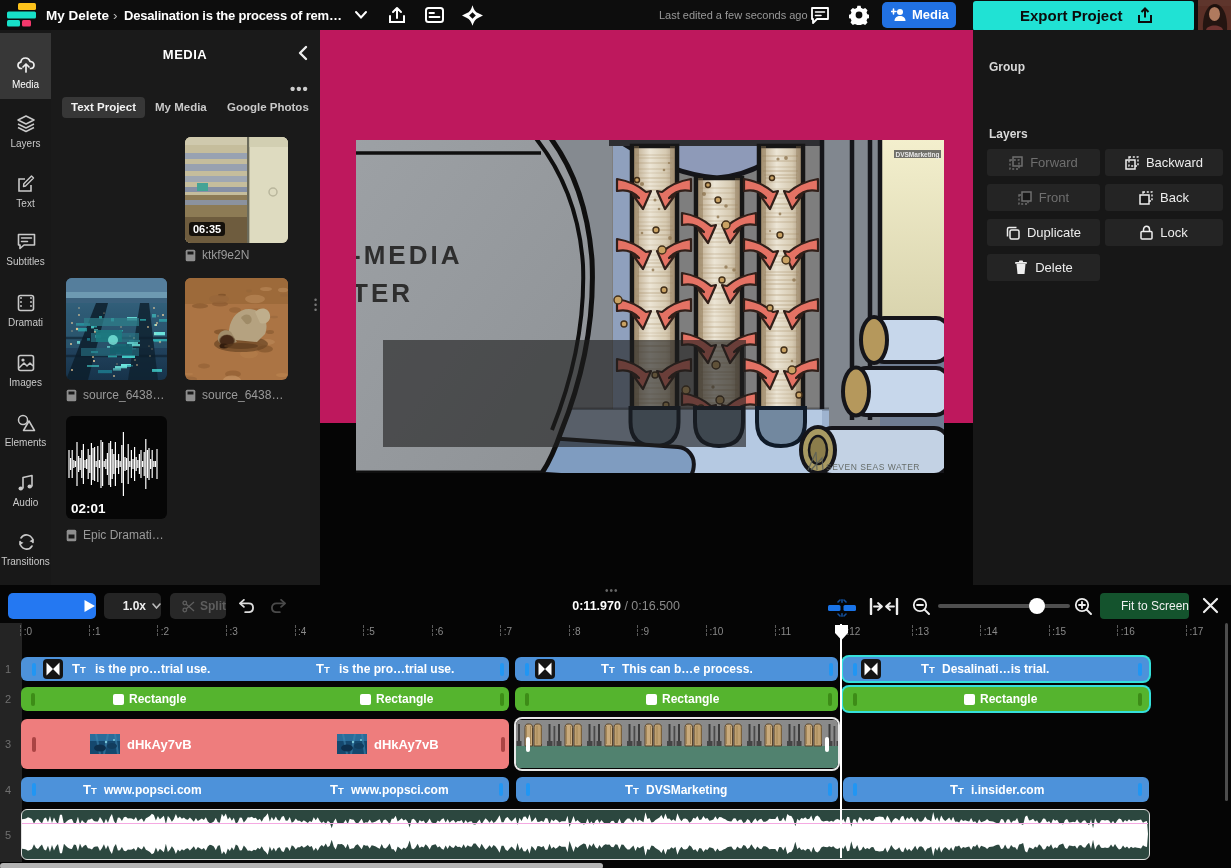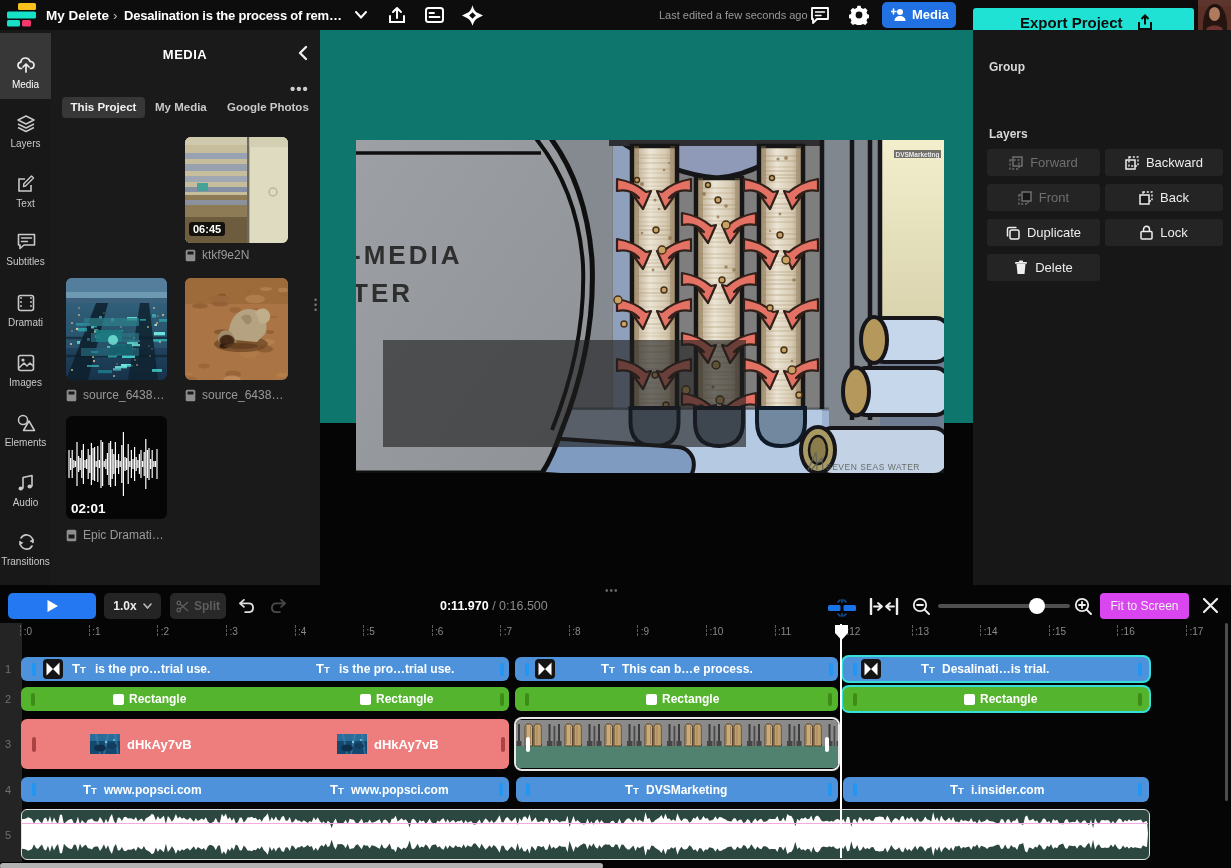--- a/index.html
+++ b/index.html
@@ -15,30 +15,30 @@
   .side-item { position:absolute; left:0; width:51px; height:60px; text-align:center; color:#c9c9c9; }
   .side-item .lbl { position:absolute; top:40px; width:51px; font-size:10px; text-align:center; }
   .side-item svg { position:absolute; top:17px; left:17px; }
   
   #mpanel { position:absolute; left:51px; top:30px; width:269px; height:555px; background:#1a1a1a; }
   .mname { position:absolute; color:#9a9a9a; font-size:12px; white-space:nowrap; }
   .thumb { position:absolute; border-radius:6px; overflow:hidden; }
   .badge { position:absolute; background:rgba(0,0,0,0.82); color:#fff; font-size:11px; font-weight:bold;
            padding:1px 4px; border-radius:3px; }
   
-  #canvas { position:absolute; left:320px; top:30px; width:653px; height:393px; background:#0f766e; }
+  #canvas { position:absolute; left:320px; top:30px; width:653px; height:393px; background:#be185d; }
   
   #rpanel { position:absolute; left:973px; top:30px; width:258px; height:673px; background:#171717; }
   .rlabel { position:absolute; color:#d8d8d8; font-size:12px; font-weight:bold; }
   .rbtn { position:absolute; background:#242424; border-radius:3px; color:#ededed; font-size:13px;
           display:flex; align-items:center; justify-content:center; gap:7px; }
   .rbtn.dim { color:#6f6f6f; }
   
   #timeline { position:absolute; left:0; top:585px; width:1231px; height:283px; background:#050505; }
-  .tbtn { position:absolute; border-radius:5px; font-size:12px; display:flex; align-items:center; justify-content:center; }
+  .tbtn { position:absolute; border-radius:5px; font-size:12px; display:flex; align-items:center; justify-content:flex-end; }
   .clip { position:absolute; border-radius:6px; display:flex; align-items:center; color:#fff;
           font-size:12px; font-weight:bold; white-space:nowrap; }
   .pill { position:absolute; width:4px; height:13px; border-radius:2px; top:50%; margin-top:-6.5px; }
   .rownum { position:absolute; left:0px; width:16px; text-align:center; color:#6f6f6f; font-size:11px; }
 </style>
 </head>
 <body>
 <div id="page">
   <div id="header">
 
@@ -83,21 +83,21 @@
 
     <div class="abs" style="left:882px;top:2px;width:74px;height:26px;background:#2171e3;border-radius:5px">
       <svg class="abs" style="left:9px;top:6px" width="17" height="14" viewBox="0 0 17 14">
         <circle cx="9" cy="4" r="3" fill="#fff"></circle>
         <path d="M3.5,13 C3.5,9.5 6,8 9,8 C12,8 14.5,9.5 14.5,13 Z" fill="#fff"></path>
         <path d="M2.5,1 V6 M0,3.5 H5" stroke="#fff" stroke-width="1.6" stroke-linecap="round"></path>
       </svg>
       <div class="abs" style="left:30px;top:5px;color:#fff;font-size:13px;font-weight:bold">Media</div>
     </div>
 
-    <div class="abs" style="left:973px;top:8px;width:221px;height:30px;background:#20e2d4;border-radius:3px">
+    <div class="abs" style="left:973px;top:1px;width:221px;height:30px;background:#20e2d4;border-radius:3px">
       <div class="abs" style="left:47px;top:6px;color:#0c0c0c;font-size:15px;font-weight:bold">Export Project</div>
       <svg class="abs" style="left:163px;top:6px" width="18" height="18" viewBox="0 0 18 18">
         <path d="M3,8 V15 H15 V8" stroke="#0c0c0c" stroke-width="2" fill="none"></path>
         <path d="M9,10.5 V2 M5.5,5 L9,1.5 L12.5,5" stroke="#0c0c0c" stroke-width="2" fill="none"></path>
       </svg>
     </div>
 
     <div class="abs" style="left:1198px;top:0;width:33px;height:30px;background:#2e1b16;overflow:hidden">
       <svg width="33" height="30" viewBox="0 0 33 30">
         <rect width="33" height="30" fill="#5a2f26"></rect>
@@ -180,21 +180,21 @@
       <div class="lbl">Transitions</div>
     </div>
   </div>
   <div id="mpanel">
     <div class="abs" style="left:84px;top:17px;width:100px;color:#fff;font-size:13px;font-weight:bold;letter-spacing:0.5px;text-align:center">MEDIA</div>
     <svg class="abs" style="left:246px;top:15px" width="12" height="16" viewBox="0 0 12 16">
         <path d="M9,2 L3,8 L9,14" stroke="#eee" stroke-width="2.4" fill="none" stroke-linecap="round" stroke-linejoin="round"></path>
       </svg>
     <div class="abs" style="left:239px;top:50px;color:#ccc;font-size:15px;font-weight:bold;letter-spacing:1px">•••</div>
 
-    <div class="abs" style="left:11px;top:67px;width:83px;height:21px;background:#373737;border-radius:4px;color:#f2f2f2;font-size:11.5px;font-weight:bold;text-align:center;line-height:21px">This Project</div>
+    <div class="abs" style="left:11px;top:67px;width:83px;height:21px;background:#373737;border-radius:4px;color:#f2f2f2;font-size:11.5px;font-weight:bold;text-align:center;line-height:21px">Text Project</div>
     <div class="abs" style="left:104px;top:71px;color:#c9c9c9;font-size:11.5px;font-weight:bold">My Media</div>
     <div class="abs" style="left:176px;top:71px;color:#c9c9c9;font-size:11.5px;font-weight:bold">Google Photos</div>
 
 
     <div class="thumb" style="left:134px;top:107px;width:103px;height:106px">
       <svg width="103" height="106" viewBox="0 0 103 106">
         <rect width="103" height="106" fill="#b4a98b"></rect>
         <rect x="0" y="0" width="62" height="106" fill="#c5bd9c"></rect>
         <rect x="0" y="58" width="62" height="48" fill="#8d7b55"></rect>
         <rect x="0" y="80" width="62" height="26" fill="#6e5c3e"></rect>
@@ -203,21 +203,21 @@
         <rect x="0" y="39" width="62" height="6" fill="#95a1b8" opacity="0.8"></rect>
         <rect x="0" y="50" width="62" height="5" fill="#7e8ba6" opacity="0.9"></rect>
         <rect x="0" y="63" width="62" height="5" fill="#8b98b0" opacity="0.8"></rect>
         <rect x="12" y="46" width="11" height="8" fill="#44a396"></rect>
         <rect x="0" y="0" width="62" height="8" fill="#cfc9ad"></rect>
         <rect x="62" y="0" width="2.5" height="106" fill="#6b6b5b"></rect>
         <rect x="64.5" y="0" width="38.5" height="106" fill="#dedbc0"></rect>
         <rect x="64.5" y="0" width="38.5" height="10" fill="#d2cfb2"></rect>
         <circle cx="88" cy="55" r="4" fill="none" stroke="#b9b69c" stroke-width="1.5"></circle>
       </svg>
-      <div class="badge" style="left:4px;top:85px">06:45</div>
+      <div class="badge" style="left:4px;top:85px">06:35</div>
     </div>
     <svg class="abs" style="left:134px;top:219px" width="11" height="13" viewBox="0 0 11 13">
         <rect x="0.7" y="0.7" width="9.6" height="11.6" rx="1.5" fill="#8e8e8e"></rect>
         <rect x="2.5" y="2.5" width="6" height="3" fill="#1a1a1a"></rect>
       </svg>
     <div class="mname" style="left:151px;top:218px">ktkf9e2N</div>
 
     <div class="thumb" style="left:15px;top:248px;width:101px;height:102px">
       <svg width="101" height="102" viewBox="0 0 101 102">
         <defs>
@@ -766,21 +766,21 @@
           <path d="M4,4 L12,11 M4,9 L12,2" stroke="#5e5e5e" stroke-width="1.3"></path>
         </svg>Split</div>
 <svg class="abs" style="left:238px;top:14px" width="17" height="14" viewBox="0 0 19 16">
         <path d="M3,5 H12 C15,5 17,7 17,10 C17,13 15,15 12,15 H8" stroke="#ddd" stroke-width="2.1" fill="none" stroke-linecap="round"></path>
         <path d="M6.5,1 L2,5 L6.5,9" stroke="#ddd" stroke-width="2.1" fill="none" stroke-linecap="round" stroke-linejoin="round"></path>
       </svg>
 <svg class="abs" style="left:270px;top:14px" width="17" height="14" viewBox="0 0 19 16">
         <path d="M16,5 H7 C4,5 2,7 2,10 C2,13 4,15 7,15 H11" stroke="#4a4a4a" stroke-width="2.1" fill="none" stroke-linecap="round"></path>
         <path d="M12.5,1 L17,5 L12.5,9" stroke="#4a4a4a" stroke-width="2.1" fill="none" stroke-linecap="round" stroke-linejoin="round"></path>
       </svg>
-<div class="abs" style="left:440px;top:14px;width:240px;text-align:left;font-size:12.5px;color:#fff;font-weight:bold">0:11.970<span style="color:#8a8a8a;font-weight:normal"> / 0:16.500</span></div>
+<div class="abs" style="left:440px;top:14px;width:240px;text-align:right;font-size:12.5px;color:#fff;font-weight:bold">0:11.970<span style="color:#8a8a8a;font-weight:normal"> / 0:16.500</span></div>
 <svg class="abs" style="left:826px;top:14px" width="32" height="18" viewBox="0 0 32 18">
   <g fill="#1a74e8">
           <rect x="2" y="6" width="12.5" height="6" rx="1.5"></rect>
           <rect x="17.5" y="6" width="12.5" height="6" rx="1.5"></rect>
         </g>
   <g stroke="#14509c" stroke-width="1.6" stroke-linecap="round">
           <path d="M12,3 L14,1"></path>
           <path d="M16,3.2 V0.8"></path>
           <path d="M20,3 L18,1"></path>
           <path d="M12,15 L14,17"></path>
@@ -798,21 +798,21 @@
         <path d="M12.6,12.6 L17,17" stroke="#eee" stroke-width="2" stroke-linecap="round"></path>
         <path d="M5,8 H11" stroke="#eee" stroke-width="1.8" stroke-linecap="round"></path>
       </svg>
 <div class="abs" style="left:938px;top:19px;width:132px;height:4px;background:#4f4f4f;border-radius:2px"></div>
 <div class="abs" style="left:1029px;top:13px;width:16px;height:16px;background:#fff;border-radius:50%"></div>
 <svg class="abs" style="left:1074px;top:12px" width="19" height="19" viewBox="0 0 19 19">
         <circle cx="8" cy="8" r="6.2" stroke="#eee" stroke-width="1.8" fill="none"></circle>
         <path d="M12.6,12.6 L17,17" stroke="#eee" stroke-width="2" stroke-linecap="round"></path>
         <path d="M5,8 H11 M8,5 V11" stroke="#eee" stroke-width="1.8" stroke-linecap="round"></path>
       </svg>
-<div class="tbtn" style="left:1100px;top:8px;width:89px;height:26px;background:#d946ef;color:#f0f0f0;border-radius:4px">Fit to Screen</div>
+<div class="tbtn" style="left:1100px;top:8px;width:89px;height:26px;background:#14532d;color:#f0f0f0;border-radius:4px">Fit to Screen</div>
 <svg class="abs" style="left:1202px;top:12px" width="17" height="17" viewBox="0 0 17 17">
         <path d="M2,2 L15,15 M15,2 L2,15" stroke="#eee" stroke-width="2.2" stroke-linecap="round"></path>
       </svg>
 <div class="abs" style="left:0;top:38px;width:21.5px;height:239px;background:#242424"></div>
 <div class="abs" style="left:20.2px;top:40px;width:1px;height:11px;border-left:1px dashed #5a5a5a"></div>
 <div class="abs" style="left:23.7px;top:41px;color:#8a8a8a;font-size:10px">:0</div>
 <div class="abs" style="left:88.8px;top:40px;width:1px;height:11px;border-left:1px dashed #5a5a5a"></div>
 <div class="abs" style="left:92.3px;top:41px;color:#8a8a8a;font-size:10px">:1</div>
 <div class="abs" style="left:157.3px;top:40px;width:1px;height:11px;border-left:1px dashed #5a5a5a"></div>
 <div class="abs" style="left:160.8px;top:41px;color:#8a8a8a;font-size:10px">:2</div>

